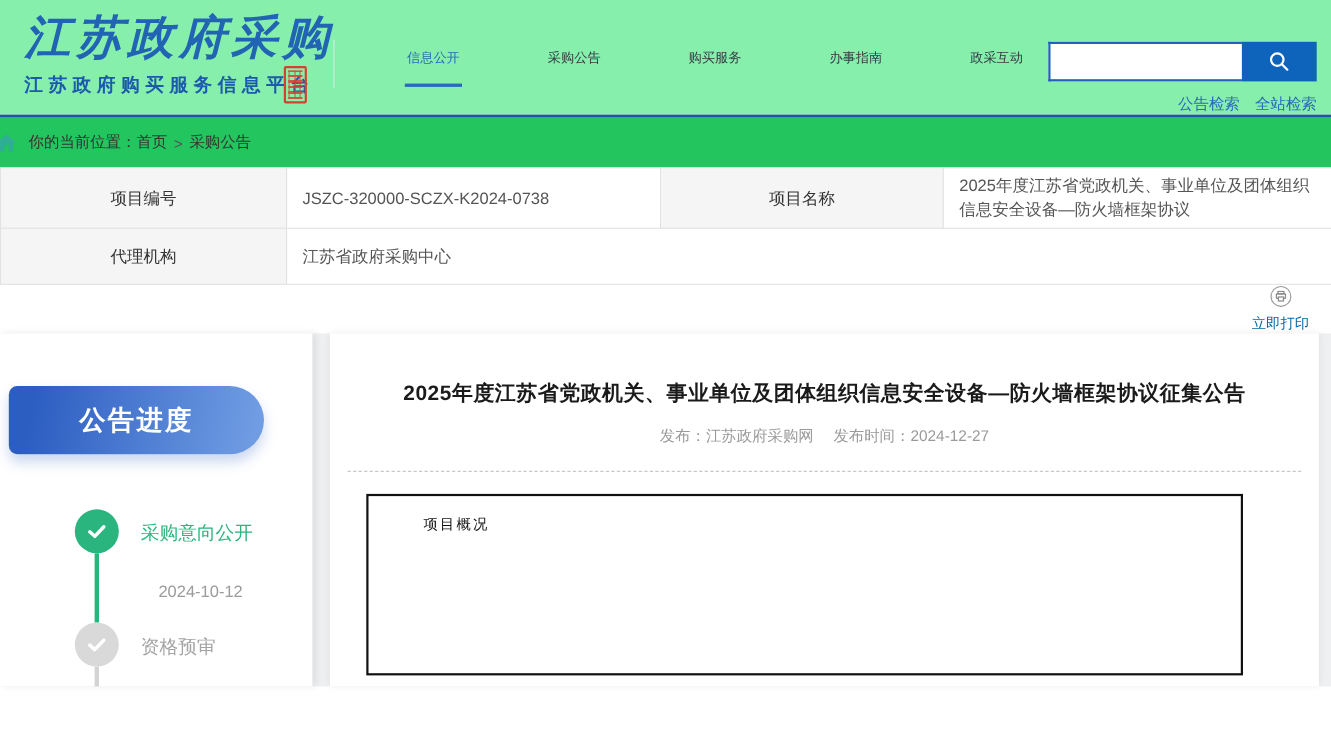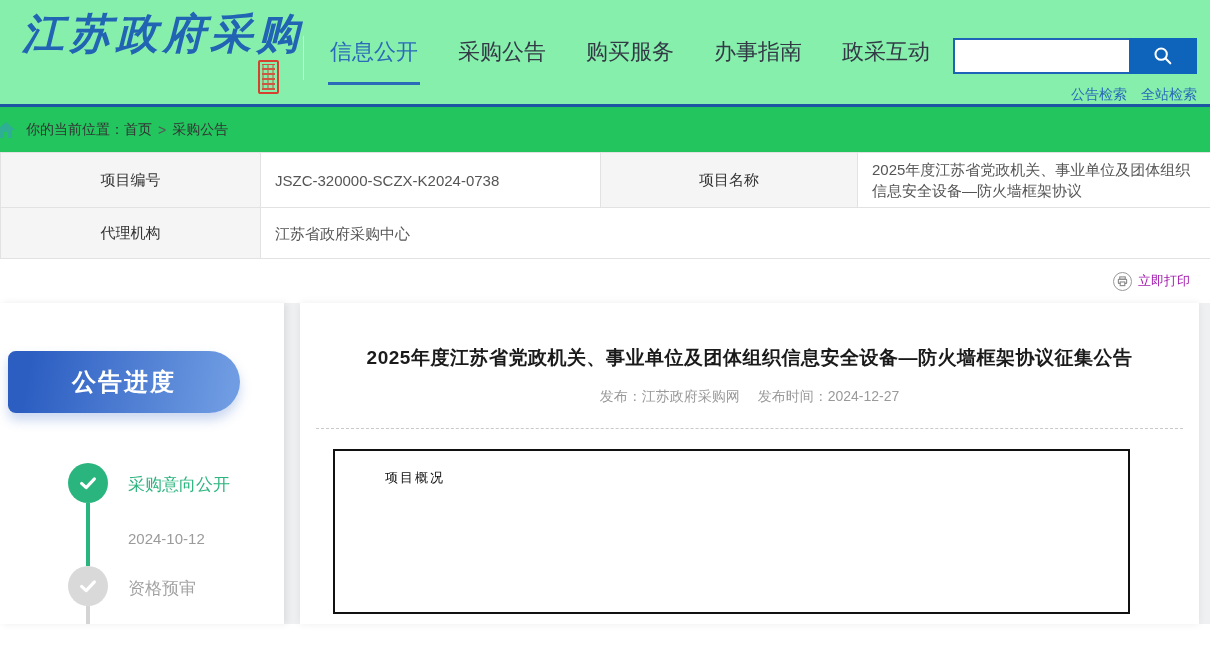--- a/index.html
+++ b/index.html
@@ -12,21 +12,21 @@
   .logo-title { font-family:"DejaVu Serif","Liberation Serif",serif; font-style:italic; font-weight:bold;
     font-size:42px; color:#2264b4; letter-spacing:5px; line-height:56px; }
   .logo-sub { font-size:17px; font-weight:bold; color:#1c5aac; letter-spacing:5px; margin-top:4px; }
   .seal { position:absolute; left:258px; top:60px; width:21px; height:34px; border:2px solid #d6402f; border-radius:2px; padding:2px; }
   .seal-inner { width:100%; height:100%;
     background:repeating-linear-gradient(0deg,#d6402f 0 2px,transparent 2px 5px),
                repeating-linear-gradient(90deg,rgba(214,64,47,.55) 0 2px,transparent 2px 5px); opacity:.85; }
   .header-divider { position:absolute; left:303px; top:36px; height:44px; width:1px; background:#e3e3e3; }
 
   .nav { position:absolute; left:328px; top:0; height:104px; display:flex; align-items:center; gap:36px; }
-  .nav-item { font-size:22px; color:#333a45; text-decoration:none; position:relative; padding:4px 2px; cursor:pointer; white-space:nowrap; }
+  .nav-item { font-size:12px; color:#333a45; text-decoration:none; position:relative; padding:4px 2px; cursor:pointer; white-space:nowrap;margin-left:40px; }
   .nav-item.active { color:#2a6ab8; }
   .nav-item.active::after { content:""; position:absolute; left:0; right:0; bottom:-14px; height:3px; background:#2a6ab8; }
 
   .search-wrap { position:absolute; right:13px; top:38px; display:flex; }
   .search-input { width:176px; height:36px; border:2px solid #1e63b8; border-right:none; outline:none; padding:0 8px; font-size:14px; }
   .search-btn { width:68px; height:36px; background:#0e63ba; border:none; display:flex; align-items:center; justify-content:center; cursor:pointer; }
   .search-links { position:absolute; right:13px; top:86px; display:flex; gap:14px; }
   .search-links a { color:#2a6ab8; font-size:14px; text-decoration:none; cursor:pointer; }
 
   .top-rule { height:3px; background:#1d55a2; }
@@ -40,41 +40,41 @@
   
   table.info { width:1210px; border-collapse:collapse; table-layout:fixed; }
   table.info th, table.info td { border:1px solid #e2e2e2; font-weight:normal; font-size:15px; }
   table.info th { background:#f5f5f5; color:#333; text-align:center; }
   table.info td { color:#555; padding:6px 10px 6px 14px; line-height:21px; }
   .col1 { width:260px; } .col2 { width:340px; } .col3 { width:257px; } .col4 { width:353px; }
   table.info tr { height:51px; }
 
   
   .print-row { height:44px; display:flex; align-items:center; justify-content:flex-end; padding-right:20px; background:#fff; }
-  .print-btn { display:flex; align-items:center; gap:6px; color:#a21caf; font-size:13px; cursor:pointer; background:none; border:none; }
+  .print-btn { display:flex; align-items:center; gap:6px; color:#0369a1; font-size:13px; cursor:pointer; background:none; border:none;flex-direction:column; }
   .print-icon-circle { width:19px; height:19px; border:1px solid #999; border-radius:50%; display:flex; align-items:center; justify-content:center; }
 
   
   .lower { position:relative; height:321px; background:#eef0f1; }
   .side-panel { position:absolute; left:0; top:0; bottom:0; width:284px; background:#fff; box-shadow:3px 0 7px rgba(0,0,0,.08); }
   .progress-banner { position:absolute; left:8px; top:48px; width:232px; height:62px;
     border-radius:8px 32px 32px 8px; background:linear-gradient(100deg,#2c5ec2 10%,#6f9ce2 95%);
     display:flex; align-items:center; justify-content:center; color:#fff; font-size:24px; font-weight:bold;
     letter-spacing:2px; box-shadow:0 7px 12px rgba(44,94,194,.25); }
   .step-circle { position:absolute; left:68px; width:40px; height:40px; border-radius:50%;
     display:flex; align-items:center; justify-content:center; }
   .step-circle.done { background:#2bb57e; top:160px; }
   .step-circle.pending { background:#d9d9d9; top:263px; }
   .conn { position:absolute; left:86px; width:4px; }
   .conn.green { top:200px; height:63px; background:#2bb57e; }
   .conn.gray { top:303px; height:18px; background:#d4d4d4; }
   .step-label { position:absolute; left:128px; font-size:17px; }
   .step-label.done { top:170px; color:#2bb57e; }
   .step-label.pending { top:274px; color:#a3a3a3; }
-  .step-date { position:absolute; left:128px; top:227px; font-size:15px; color:#9b9b9b; }
+  .step-date { position:absolute; left:144px; top:227px; font-size:15px; color:#9b9b9b; }
 
   .main-panel { position:absolute; left:300px; top:0; bottom:0; width:899px; background:#fff; box-shadow:0 0 8px rgba(0,0,0,.07); }
   .article-title { padding-top:42px; text-align:center; font-size:19px; font-weight:bold; color:#1a1a1a; letter-spacing:.5px; }
   .article-meta { margin-top:17px; text-align:center; font-size:14px; color:#9a9a9a; }
   .article-meta span { margin:0 7px; }
   .dashed-rule { margin:22px 16px 0 16px; border-top:1px dashed #c9c9c9; }
 
   .overview-box { margin:20px 0 0 33px; width:797px; min-height:165px; border:2px solid #111;
     padding:12px 6px 14px 28px; font-family:"DejaVu Serif","Liberation Serif",serif; color:#111; }
   .overview-heading { font-size:13px; letter-spacing:2px; padding-left:22px; line-height:30px; }
@@ -82,20 +82,21 @@
   .u { text-decoration:underline; text-underline-offset:6px; text-decoration-thickness:1.5px; }
 </style>
 </head>
 <body>
 
 <div class="page">
 
   <div class="header">
     <div class="logo">
       <div class="logo-title">江苏政府采购</div>
+      <div class="logo-sub">江苏政府购买服务信息平台</div>
     </div>
     <div class="seal">
         <div class="seal-inner"></div>
       </div>
     <div class="header-divider"></div>
 
     <nav class="nav">
       <a class="nav-item active">信息公开</a>
       <a class="nav-item">采购公告</a>
       <a class="nav-item">购买服务</a>

